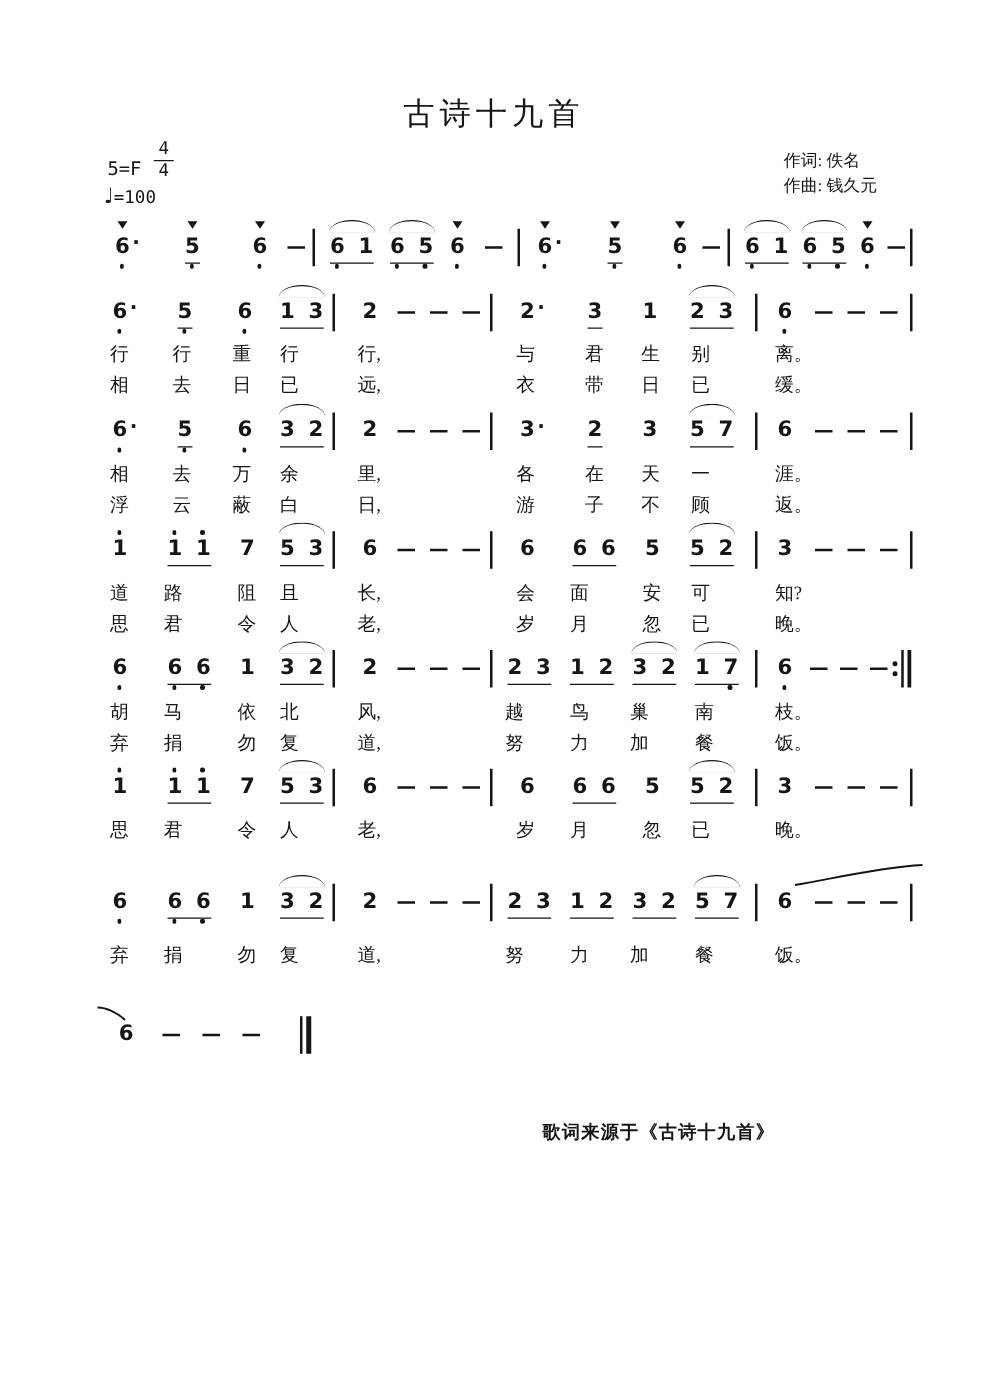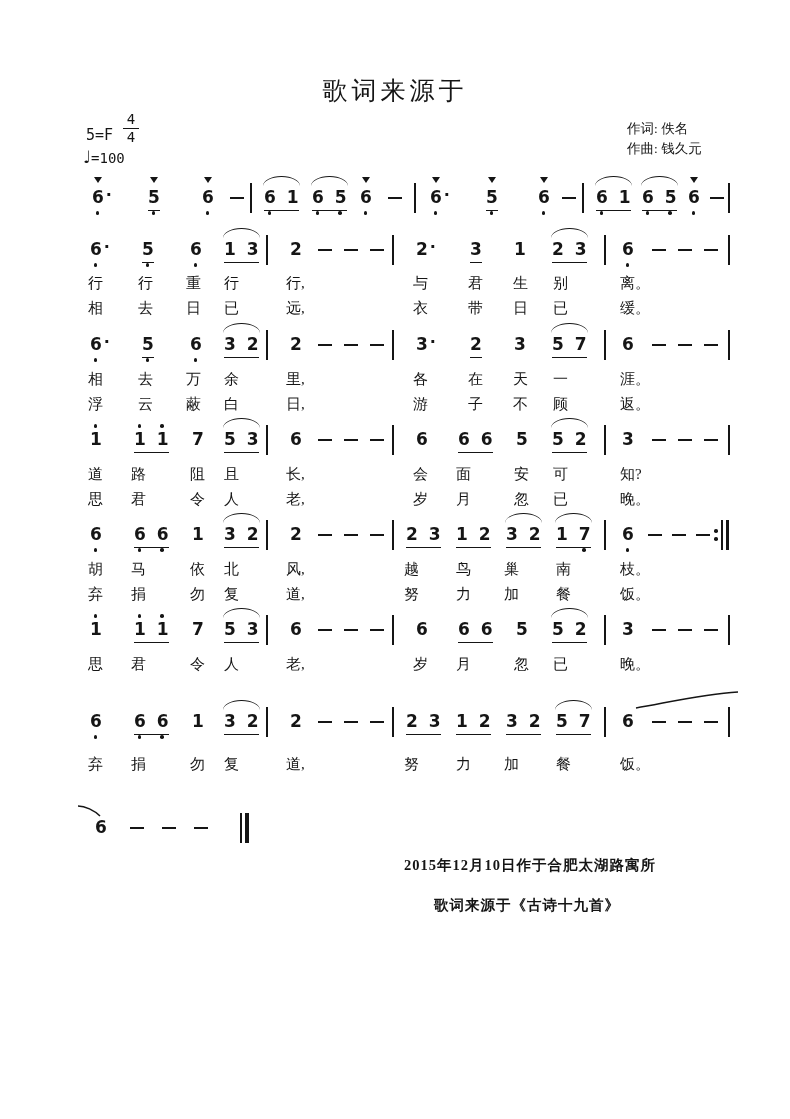--- a/index.html
+++ b/index.html
@@ -45,36 +45,35 @@
   .lyr{position:absolute;font-family:"Liberation Serif","DejaVu Serif",serif;
        font-size:15px;white-space:nowrap;}
   .foot{position:absolute;transform:translateX(-50%);white-space:nowrap;
         font-family:"Liberation Serif","DejaVu Serif",serif;font-weight:700;
         font-size:14.5px;letter-spacing:1px;}
 </style>
 </head>
 <body>
 
 <div id="score">
-  <div class="title">歌词来源于</div>
+  <div class="title">古诗十九首</div>
 
   <div class="key">5=F</div>
   <div class="tsig">
     <div>4</div>
     <div class="fracline"></div>
     <div>4</div>
   </div>
   <div class="tempo"><span class="tnote">♩</span><span>=100</span></div>
 
   <div class="credits">
     <div>作词: 佚名</div>
     <div>作曲: 钱久元</div>
   </div>
 
-  <div class="foot" style="left:530px;top:856px;">2015年12月10日作于合肥太湖路寓所</div>
   <div class="foot" style="left:527px;top:896px;">歌词来源于《古诗十九首》</div>
 <div class="ng" style="left: 92px; top: 188px;">
       <div class="nt"><span class="num">6</span><span class="rdot">·</span><div class="odot lo"></div><div class="accent"></div></div>
     </div>
     <div class="ng u" style="left: 148px; top: 188px;">
       <div class="nt"><span class="num">5</span><div class="odot lo"></div><div class="accent"></div></div>
     </div>
     <div class="ng" style="left: 202px; top: 188px;">
       <div class="nt"><span class="num">6</span><div class="odot lo"></div><div class="accent"></div></div>
     </div>

